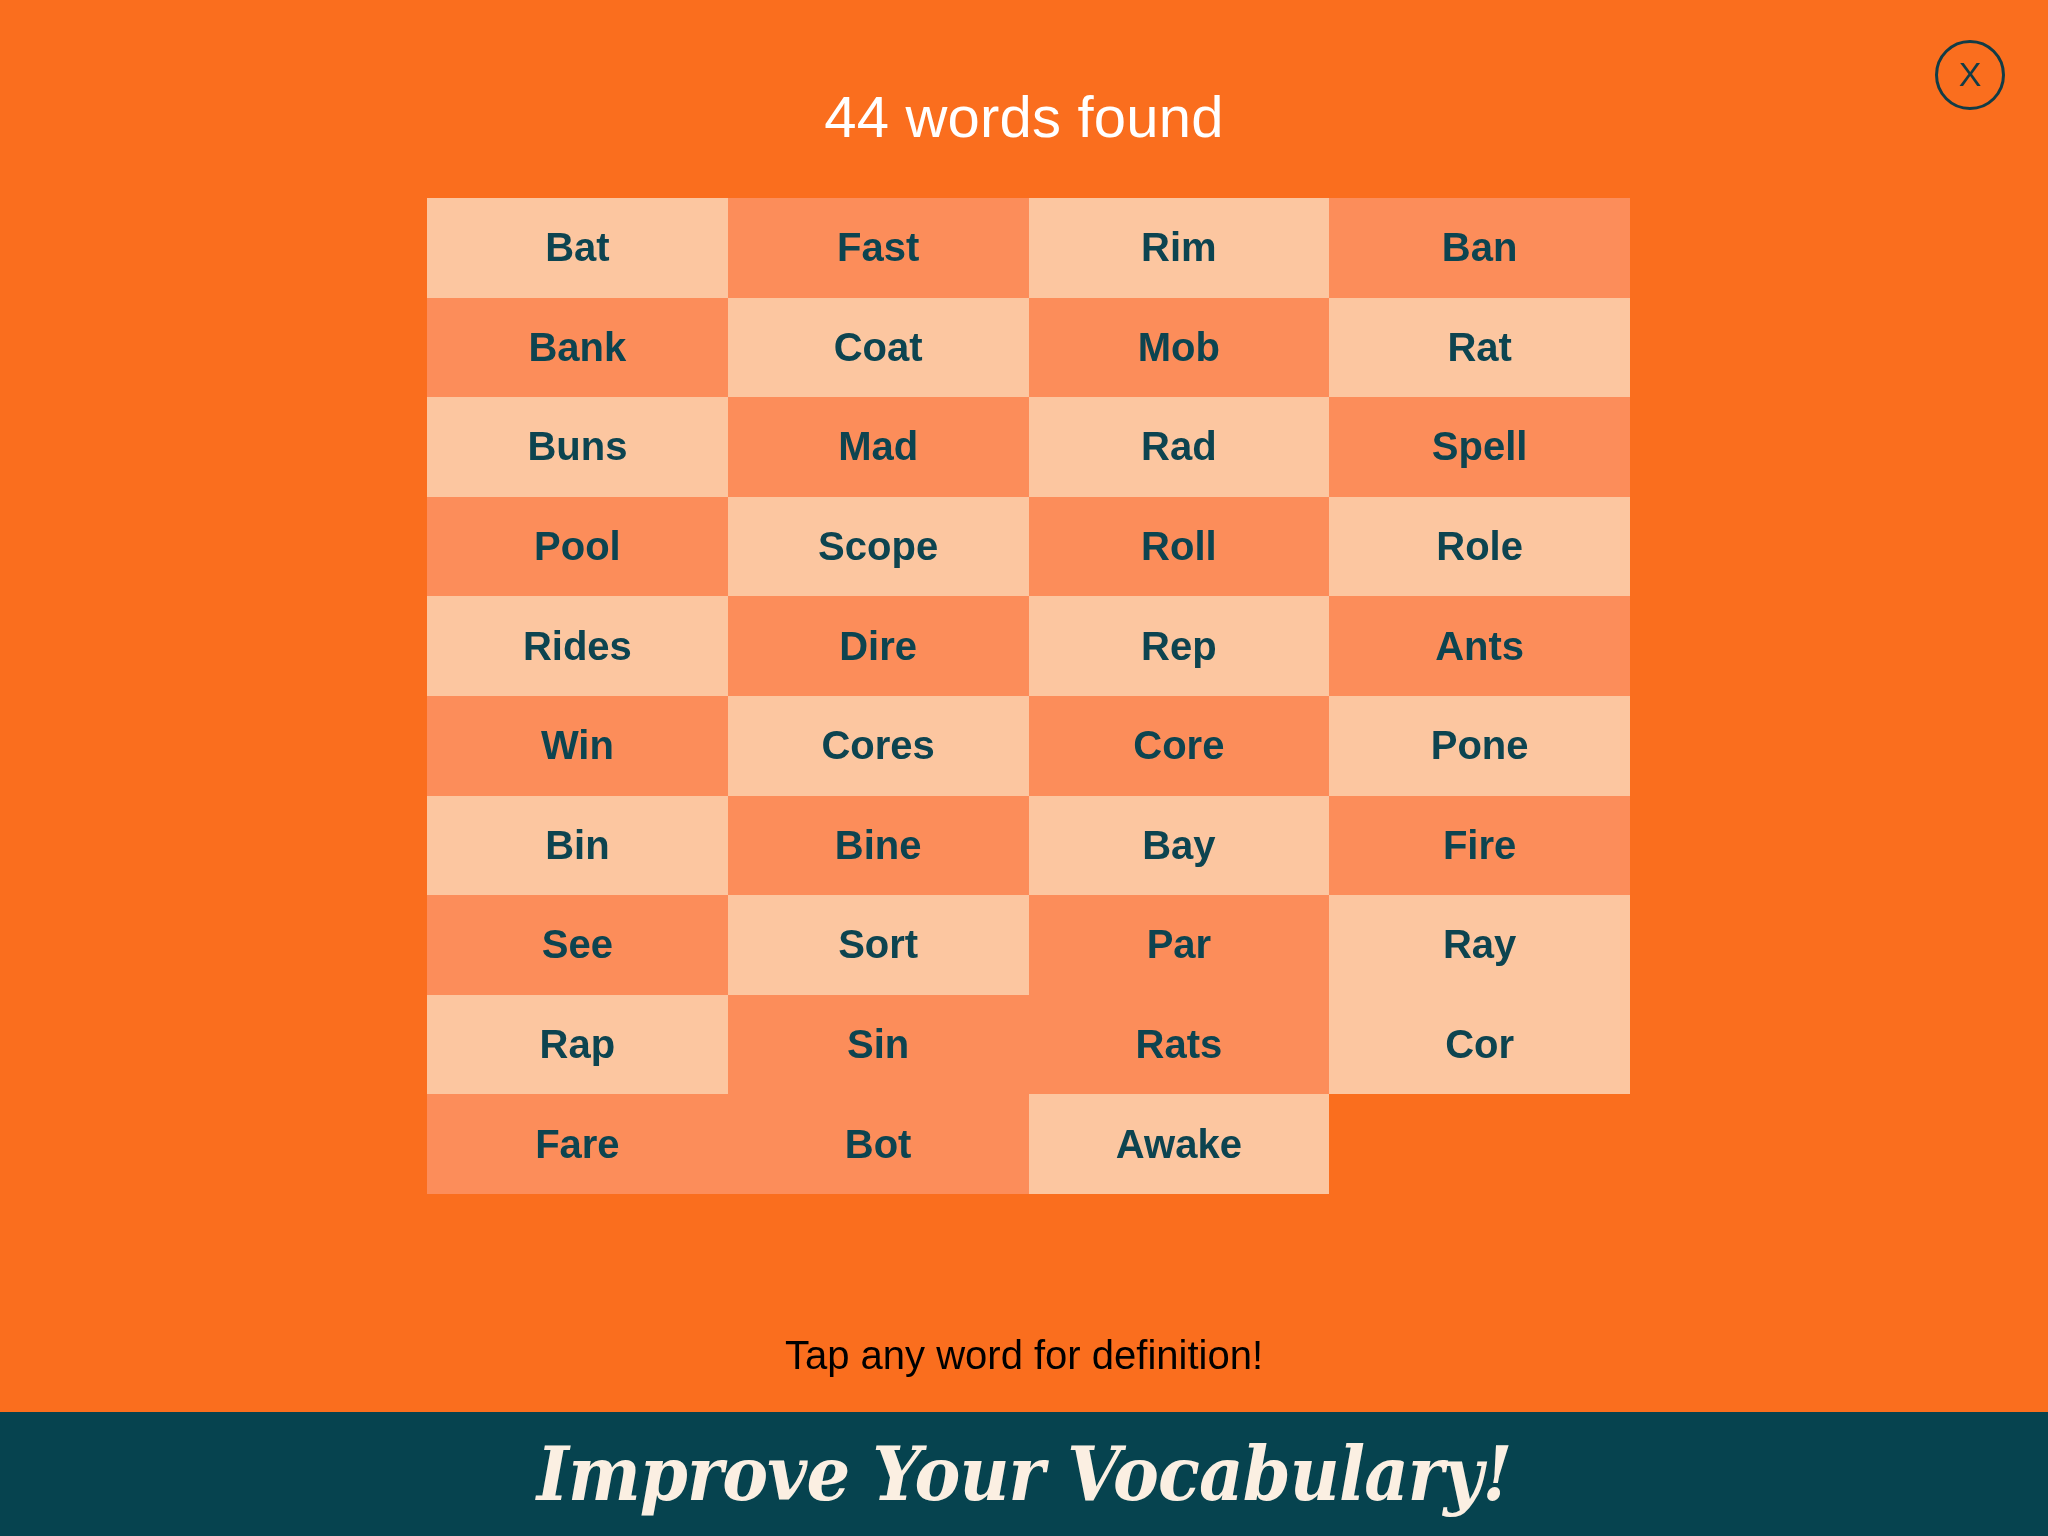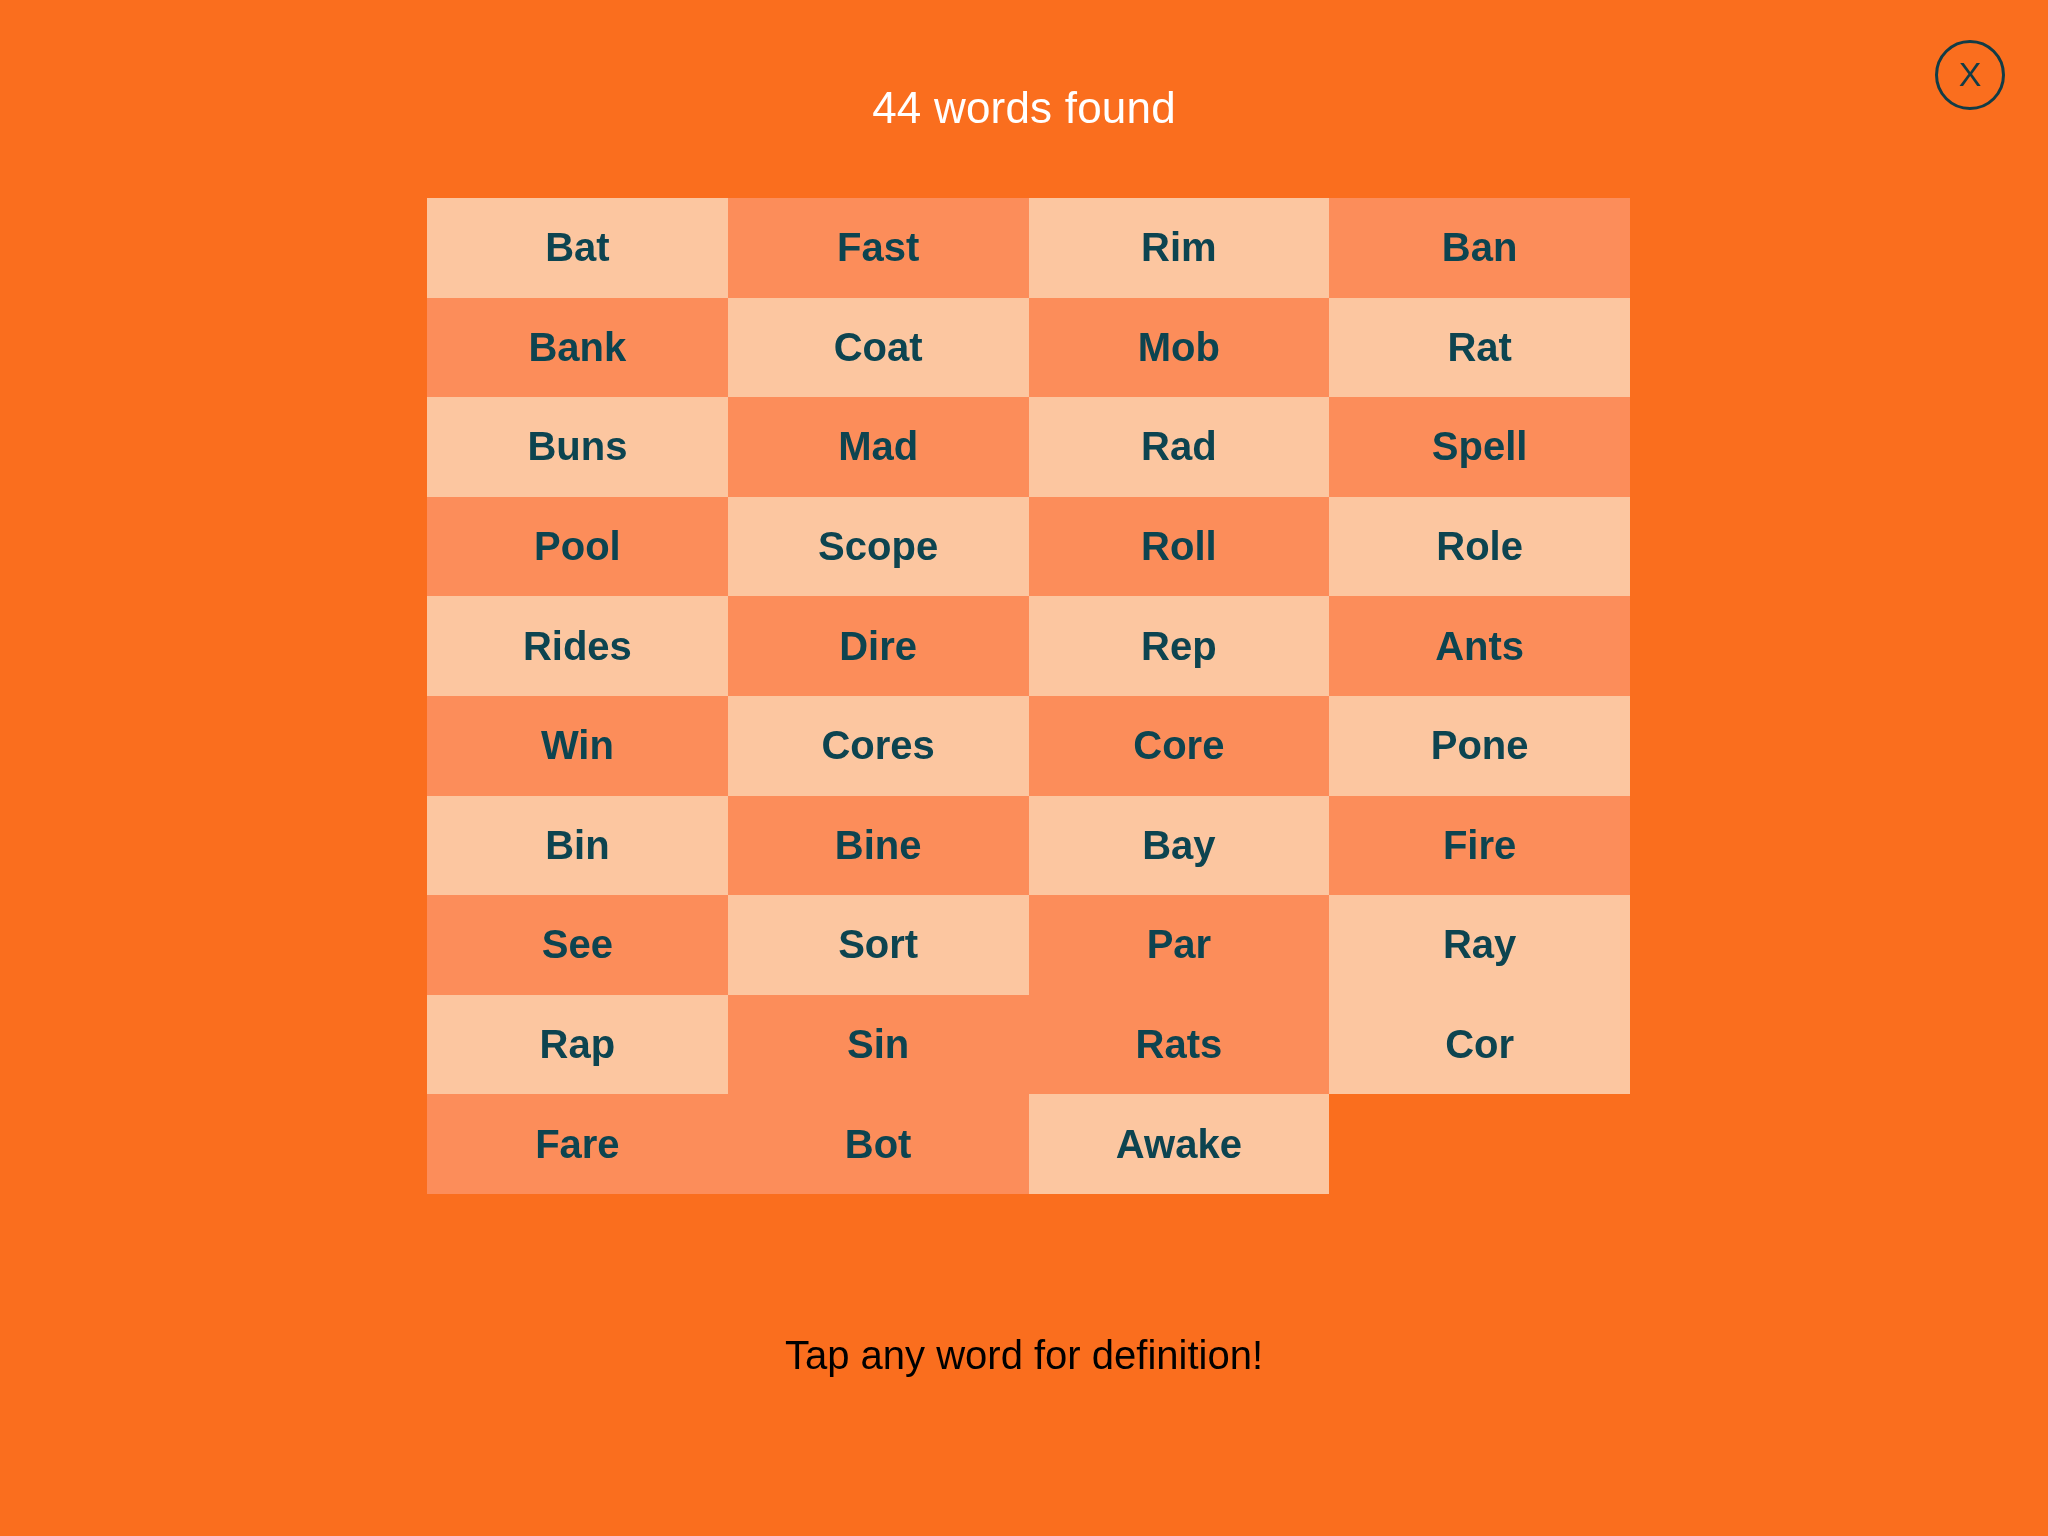--- a/index.html
+++ b/index.html
@@ -46,21 +46,21 @@
   }
 
   
   .words-found-title {
     position: absolute;
     left: 0;
     right: 0;
     top: 83px;
     text-align: center;
     color: #FFFFFF;
-    font-size: 44px;
+    font-size: 58px;
     font-weight: 400;
     letter-spacing: 0.2px;
     font-family: "Liberation Sans", sans-serif;
   }
 
   
   .word-grid {
     position: absolute;
     left: 427px;
     top: 198px;
@@ -168,14 +168,17 @@
       <div class="word-cell dark">Sin</div>
       <div class="word-cell dark">Rats</div>
       <div class="word-cell light">Cor</div>
       <div class="word-cell dark">Fare</div>
       <div class="word-cell dark">Bot</div>
       <div class="word-cell light">Awake</div>
     </div>
 
   <div class="tap-hint">Tap any word for definition!</div>
 
+  <div class="bottom-banner">
+    <div class="banner-text">Improve Your Vocabulary!</div>
+  </div>
 
 </div>
 
 </body></html>

